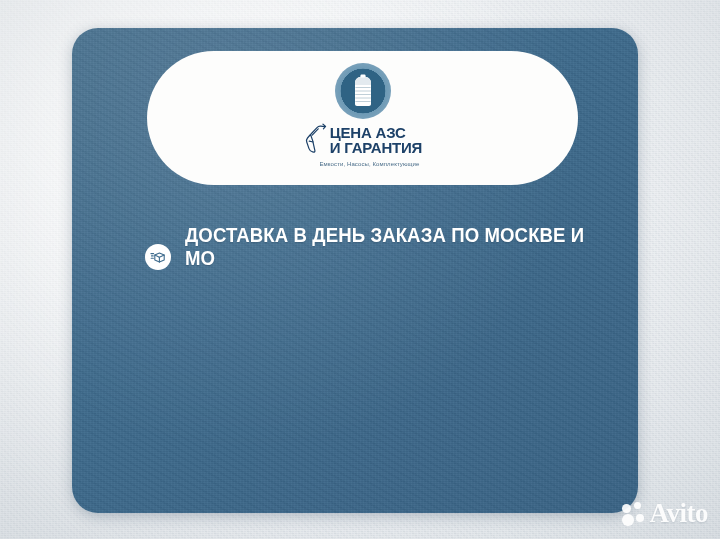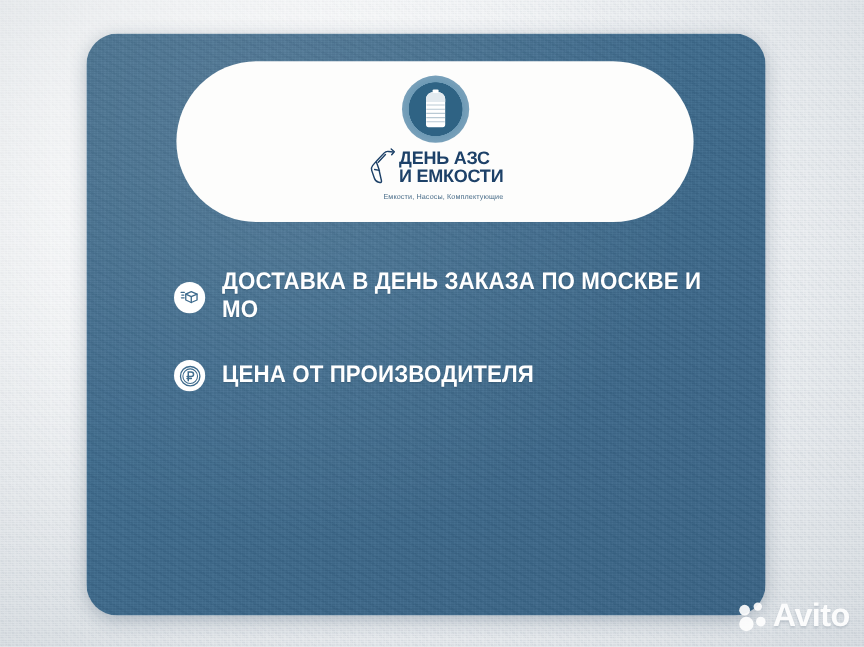--- a/index.html
+++ b/index.html
@@ -134,21 +134,21 @@
 
   
   .features {
     position: absolute;
     left: 73px;        
     top: 196px;        
     width: 470px;
   }
   .feature {
     display: flex;
-    align-items: center;
+    align-items: flex-end;
     margin-bottom: 29px;
   }
   .feature:last-child { margin-bottom: 0; }
   .feature-icon {
     flex: 0 0 auto;
     width: 26px;
     height: 26px;
     border-radius: 50%;
     background: #ffffff;
     display: flex;
@@ -192,21 +192,21 @@
     border-radius: 50%;
     background: #ffffff;
     display: block;
   }
   .avito-dots i:nth-child(1) { width: 9px;  height: 9px;  left: 0px;  top: 2px; }
   .avito-dots i:nth-child(2) { width: 7px;  height: 7px;  left: 12px; top: 0px; }
   .avito-dots i:nth-child(3) { width: 12px; height: 12px; left: 0px;  top: 12px; }
   .avito-dots i:nth-child(4) { width: 8px;  height: 8px;  left: 14px; top: 12px; }
   .avito-word {
     color: #ffffff;
-    font-family: Liberation Sans, sans-serif;
+    font-family: Liberation Serif, serif;
     font-weight: bold;
     font-size: 27px;
     line-height: 27px;
     letter-spacing: -0.5px;
     text-shadow: 0 1px 2px rgba(120,135,148,0.35);
   }
 </style>
 </head>
 <body>
 
@@ -242,22 +242,22 @@
               <g fill="none" stroke="#1d4168" stroke-width="1.2" stroke-linejoin="round" stroke-linecap="round">
                 <path d="M7.5 12.5 L4.5 16 C3.4 17.3 3.2 18.6 3.8 20.2 L6.0 26.6 C6.6 28.3 8.0 29.6 9.6 29.9 L10.6 30.1 C11.5 30.2 12.1 29.6 11.9 28.7 L9.6 18.4 Z"></path>
                 <path d="M8.0 12.0 L14.0 5.6 C15.0 4.5 16.4 4.0 17.8 4.2 L21.6 4.7"></path>
                 <path d="M9.2 13.2 L15.2 6.8"></path>
                 <path d="M20.0 2.2 L22.6 4.4 L20.4 6.9"></path>
                 <path d="M6.2 19.2 L10.2 20.0"></path>
               </g>
             </svg>
           </span>
           <span class="wordmark">
-            <span>ДЕНЬ АЗС</span><br>
-            <span>И ЕМКОСТИ</span>
+            <span>ЦЕНА АЗС</span><br>
+            <span>И ГАРАНТИЯ</span>
           </span>
         </div>
 
         <div class="tagline">Емкости, Насосы, Комплектующие</div>
       </div>
     </div>
 
     <div class="features">
 
       <div class="feature">
@@ -272,35 +272,20 @@
               <path d="M3.4 9.2 L1.2 9.2"></path>
             </g>
           </svg>
         </span>
         <span class="feature-text">
           <span>ДОСТАВКА В ДЕНЬ ЗАКАЗА ПО МОСКВЕ И МО</span>
         </span>
       </div>
 
 
-      <div class="feature">
-        <span class="feature-icon">
-          <svg width="19" height="19" viewBox="0 0 19 19" aria-hidden="true">
-            <circle cx="9.5" cy="9.5" r="8.1" fill="none" stroke="#3e6b8d" stroke-width="1.1"></circle>
-            <circle cx="9.5" cy="9.5" r="6.1" fill="none" stroke="#3e6b8d" stroke-width="0.9"></circle>
-            <g fill="none" stroke="#3e6b8d" stroke-width="1.25" stroke-linecap="round">
-              <path d="M7.9 13.2 L7.9 5.9 L10.3 5.9 C11.6 5.9 12.3 6.7 12.3 7.8 C12.3 8.9 11.6 9.7 10.3 9.7 L6.9 9.7"></path>
-              <path d="M6.9 11.4 L10.5 11.4"></path>
-            </g>
-          </svg>
-        </span>
-        <span class="feature-text">
-          <span>ЦЕНА ОТ ПРОИЗВОДИТЕЛЯ</span>
-        </span>
-      </div>
 
 
     </div>
   </div>
 
   <div class="avito">
     <span class="avito-dots">
       <i></i>
         <i></i>
         <i></i>

